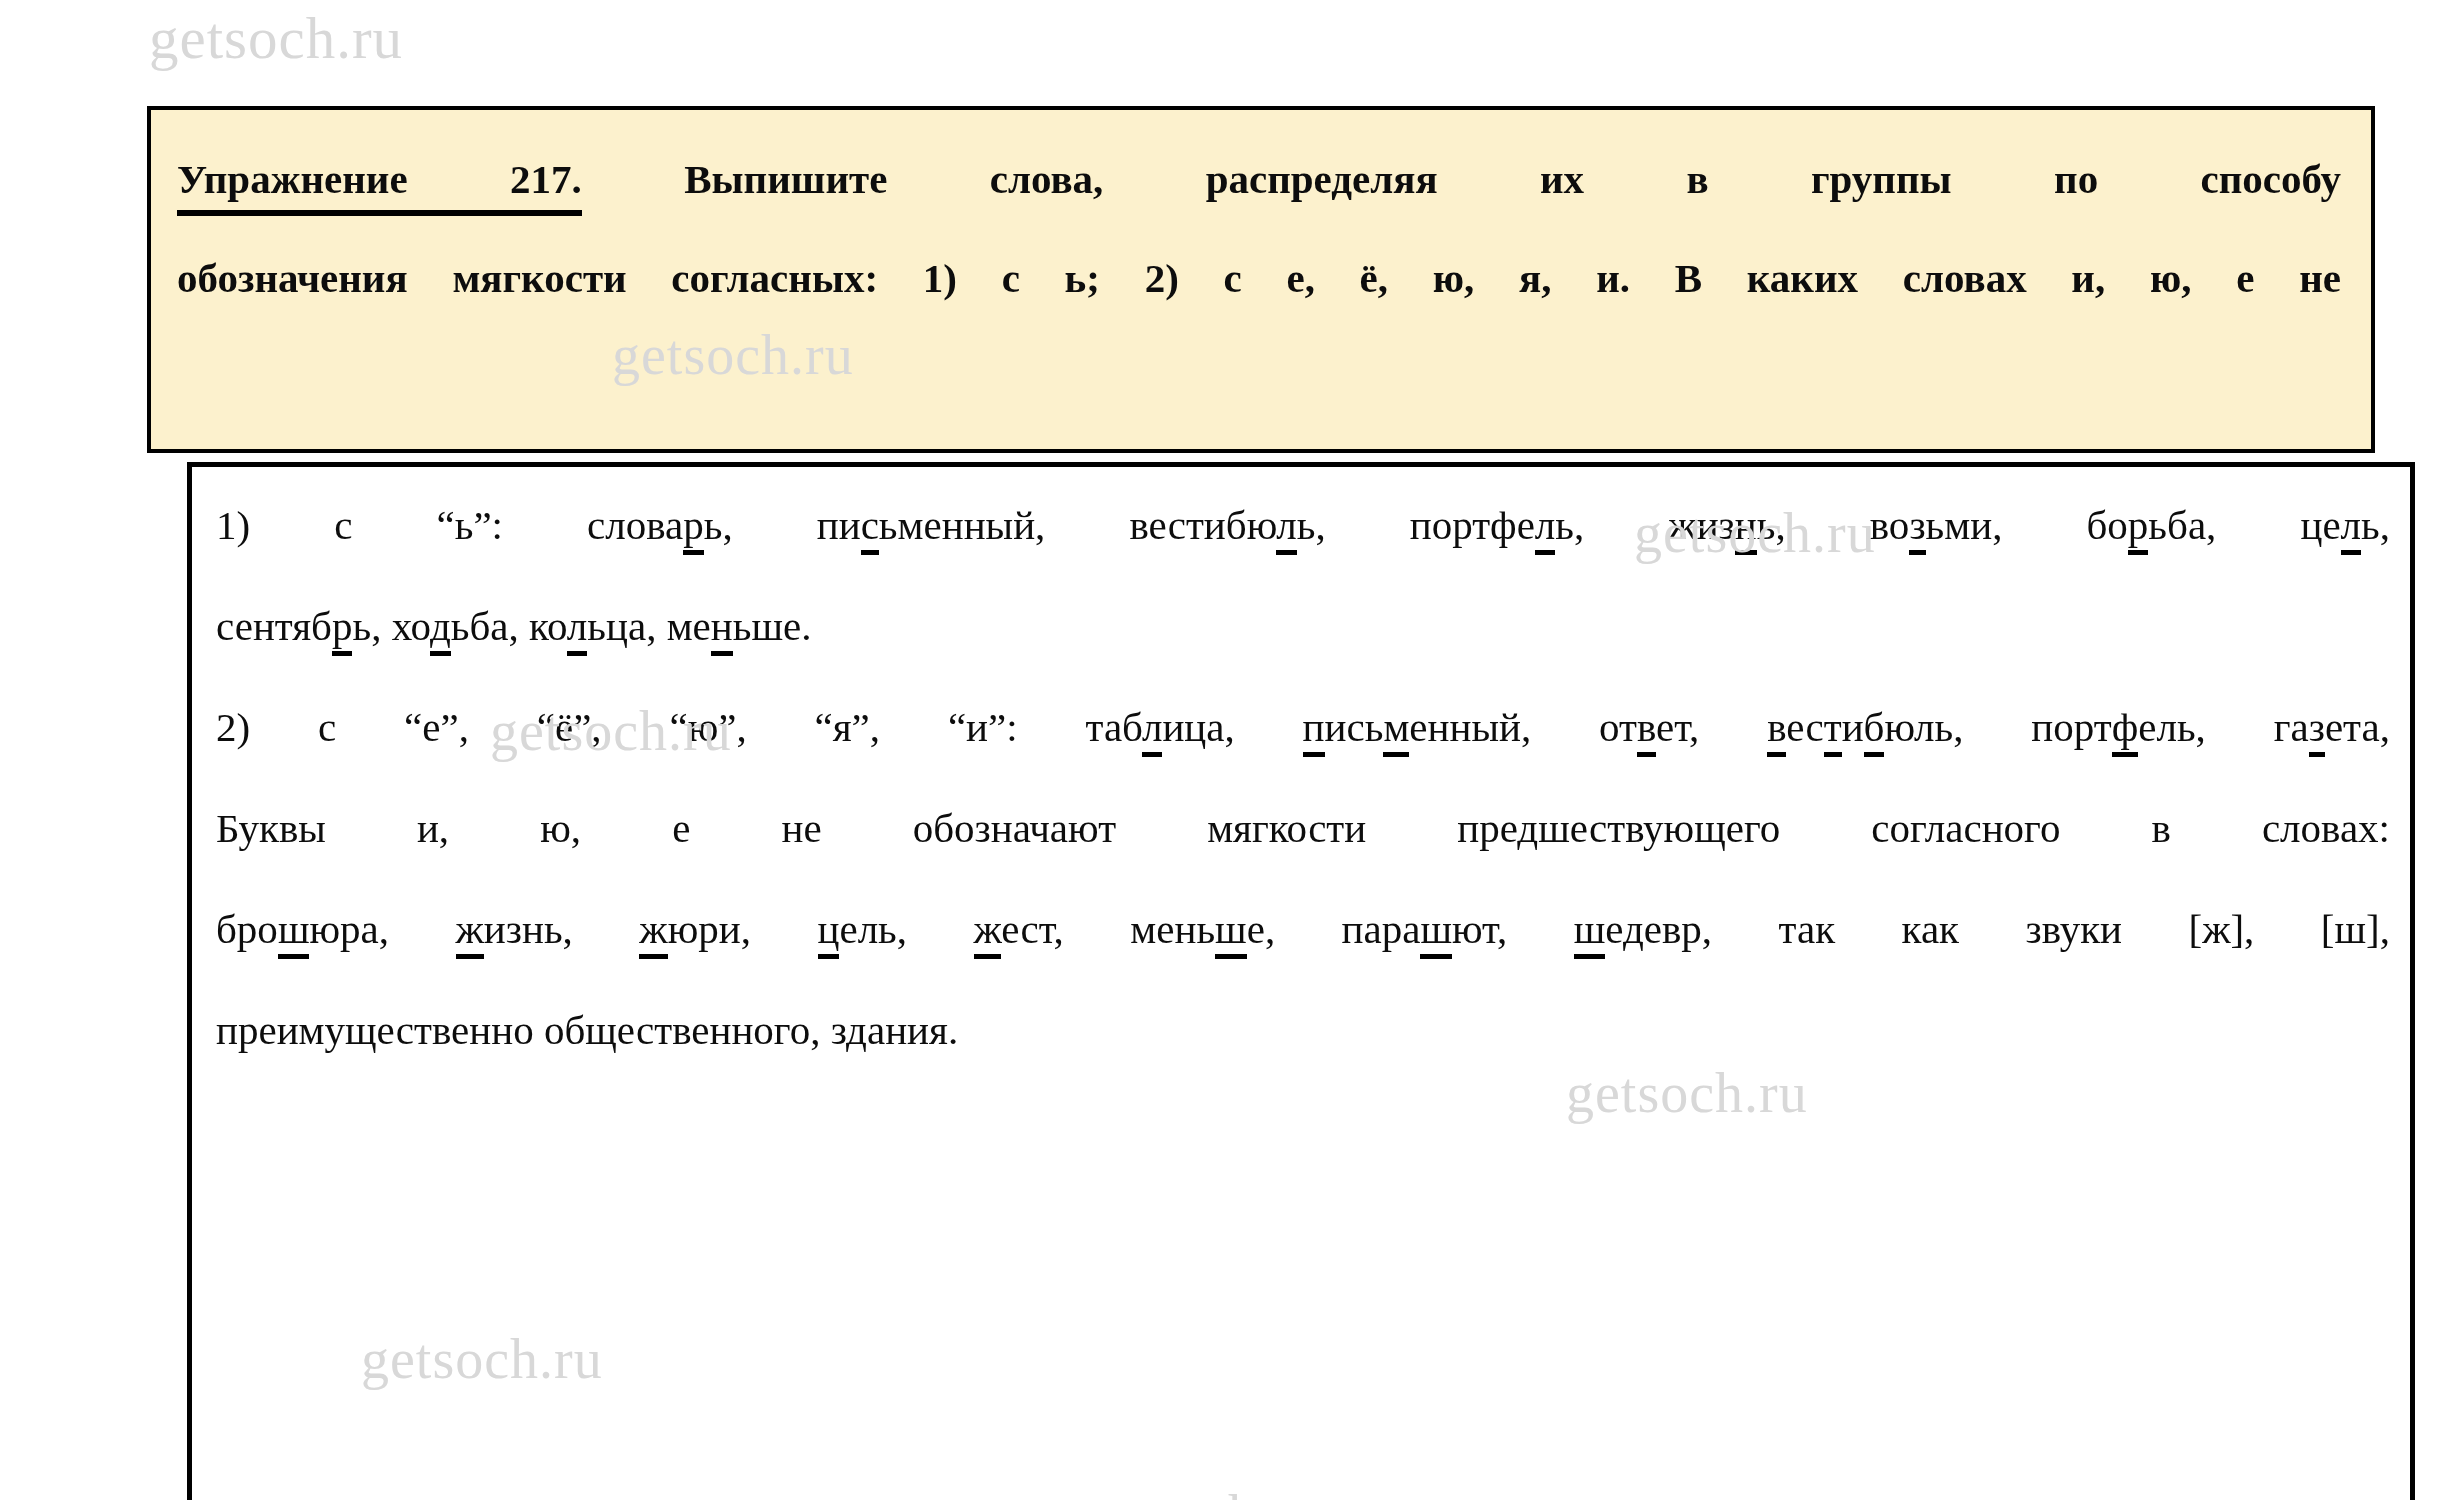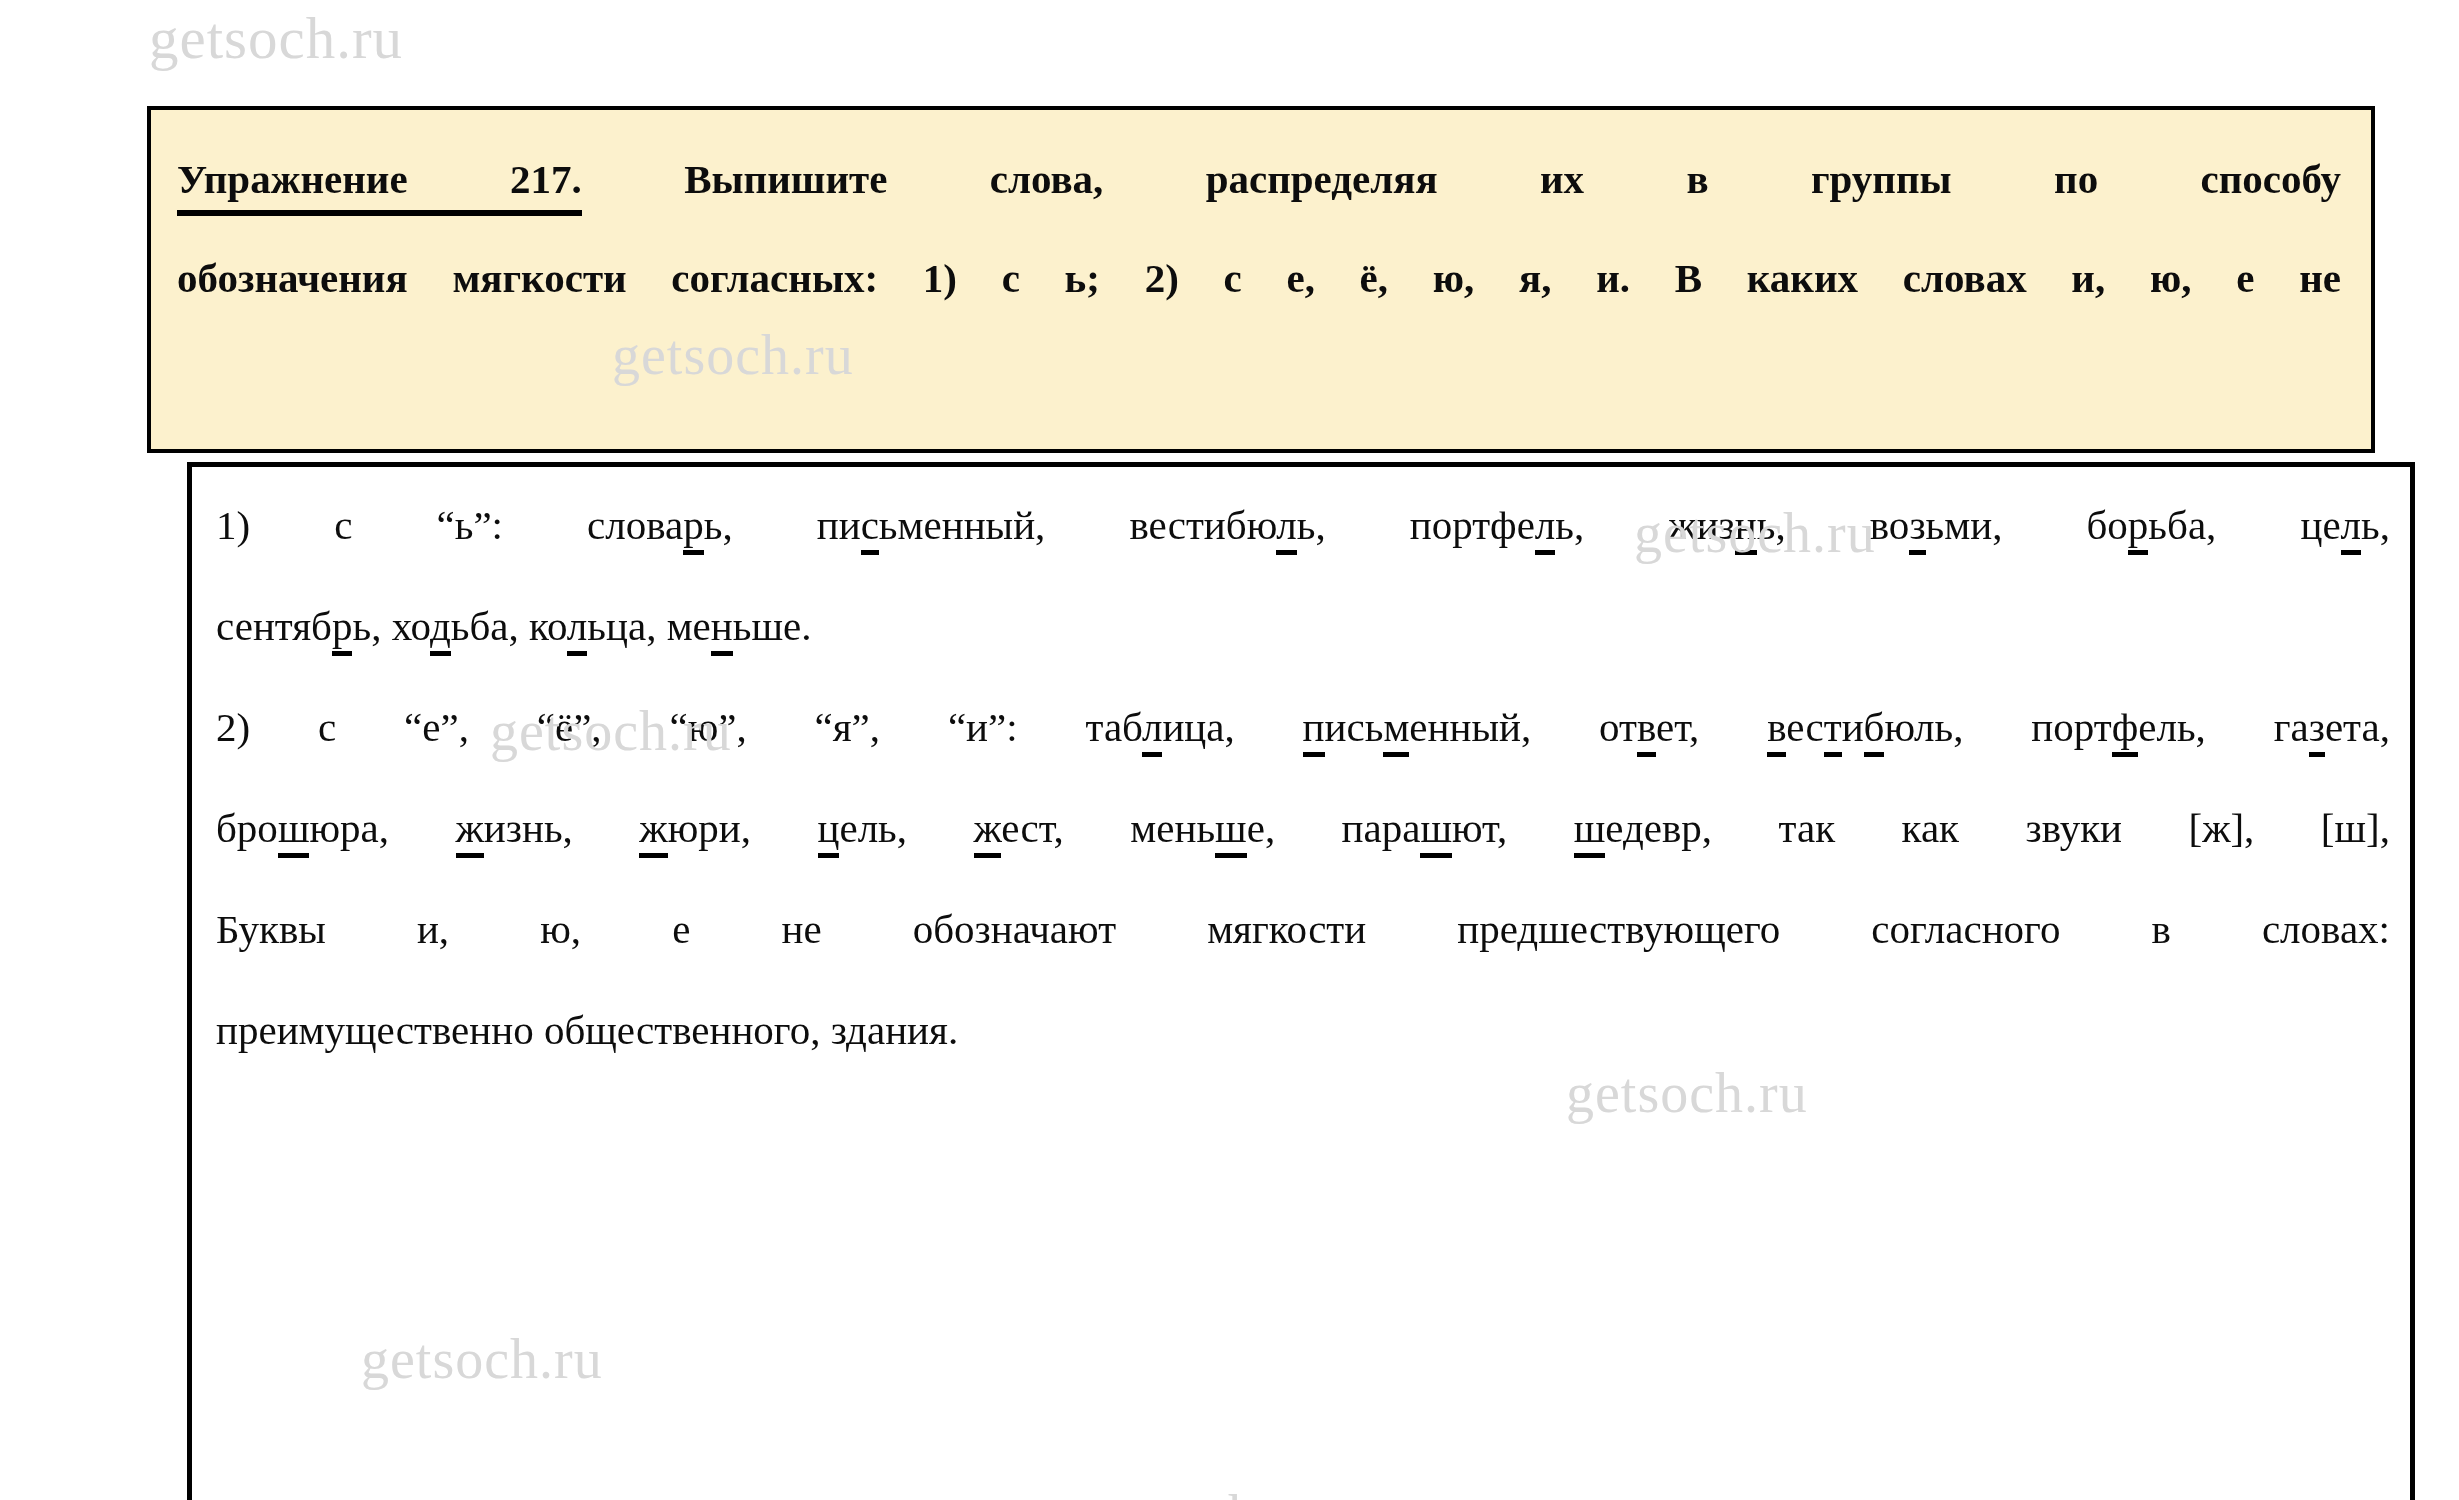--- a/index.html
+++ b/index.html
@@ -96,20 +96,20 @@
       <div class="line just"><span class="u">Упражнение 217.</span> Выпишите слова, распределяя их в группы по способу</div>
       <div class="line just">обозначения мягкости согласных: 1) с ь; 2) с е, ё, ю, я, и. В каких словах и, ю, е не</div>
     </div>
   </div>
 
   <div class="box answer-box">
     <div class="txt">
       <div class="line just">1) с “ь”: слова<span class="u">р</span>ь, пи<span class="u">с</span>ьменный, вестибю<span class="u">л</span>ь, портфе<span class="u">л</span>ь, жиз<span class="u">н</span>ь, во<span class="u">з</span>ьми, бо<span class="u">р</span>ьба, це<span class="u">л</span>ь,</div>
       <div class="line">сентяб<span class="u">р</span>ь, хо<span class="u">д</span>ьба, ко<span class="u">л</span>ьца, ме<span class="u">н</span>ьше.</div>
       <div class="line just">2) с “е”, “ё”, “ю”, “я”, “и”: таб<span class="u">л</span>ица, <span class="u">п</span>ись<span class="u">м</span>енный, от<span class="u">в</span>ет, <span class="u">в</span>ес<span class="u">т</span>и<span class="u">б</span>юль, порт<span class="u">ф</span>ель, га<span class="u">з</span>ета,</div>
+      <div class="line just">Буквы и, ю, е не обозначают мягкости предшествующего согласного в словах:</div>
       <div class="line just">бро<span class="u">ш</span>юра, <span class="u">ж</span>изнь, <span class="u">ж</span>юри, <span class="u">ц</span>ель, <span class="u">ж</span>ест, мень<span class="u">ш</span>е, пара<span class="u">ш</span>ют, <span class="u">ш</span>едевр, так как звуки [ж], [ш],</div>
-      <div class="line just">Буквы и, ю, е не обозначают мягкости предшествующего согласного в словах:</div>
       <div class="line">преимущественно общественного, здания.</div>
     </div>
   </div>
 
 </div>
 
 
 </body></html>

